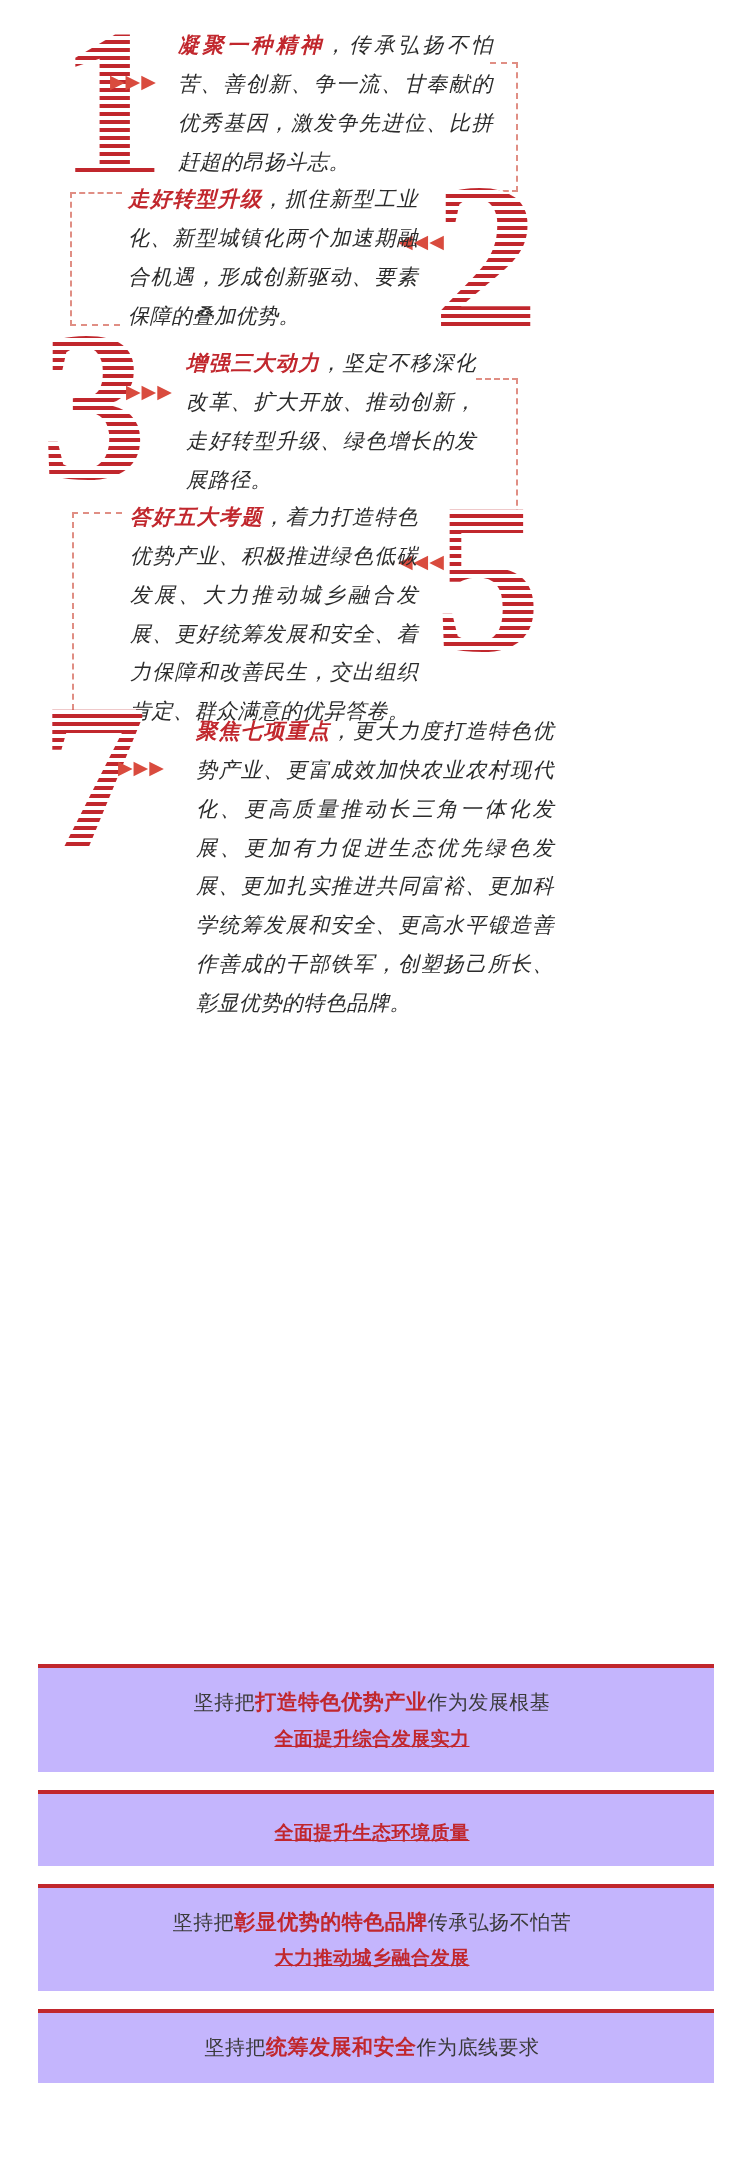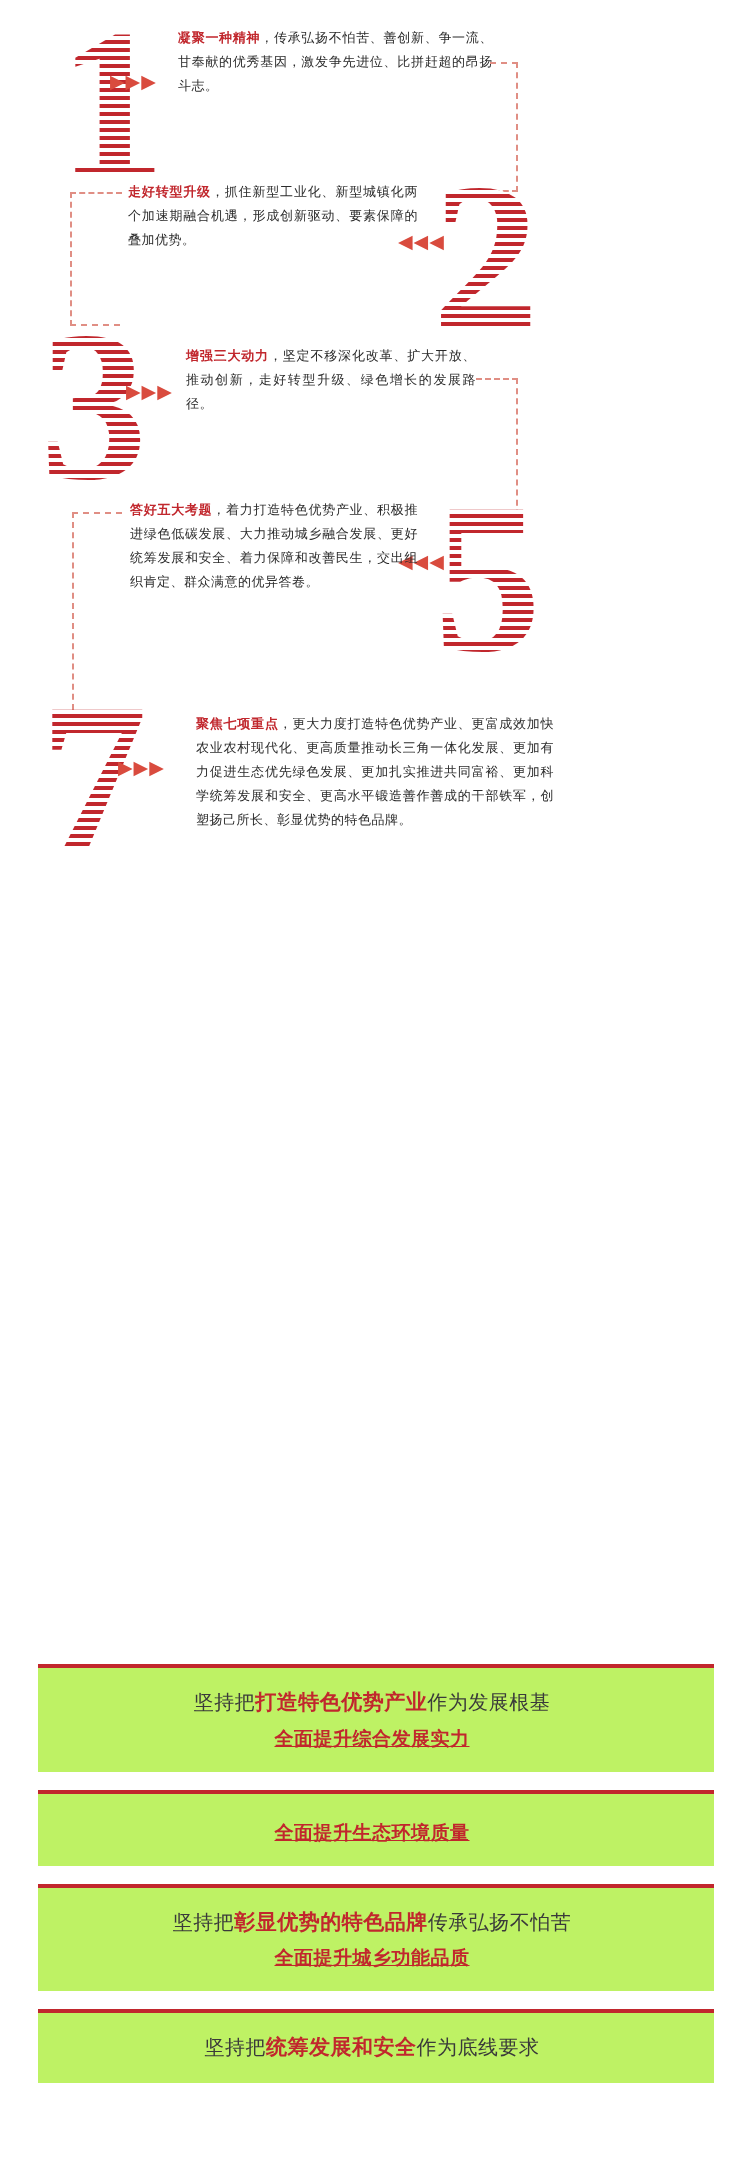--- a/index.html
+++ b/index.html
@@ -58,25 +58,26 @@
     position: absolute;
     color: #d94b3e;
     font-size: 19px;
     letter-spacing: 1px;
     line-height: 1;
     user-select: none;
   }
 
   .para {
     position: absolute;
-    font-size: 13px;
+    font-size: 21px;
     line-height: 1.85;
     color: #2b2b2b;
     letter-spacing: 0.5px;
     text-align: justify;
+    font-style: italic;
   }
   .para .hl {
     color: #c1272d;
     font-weight: 700;
   }
 
   
   .dash {
     position: absolute;
     border-color: #e08e84;
@@ -86,21 +87,21 @@
 
   
   .cards {
     position: absolute;
     left: 38px;
     top: 1664px;
     width: 676px;
   }
   .card {
     position: relative;
-    background: #bef264;
+    background: #c4b5fd;
     border-top: 4px solid #c1272d;
     margin-bottom: 18px;
     padding: 18px 18px 20px 10px;
     text-align: center;
   }
   .card .line1 {
     font-size: 20px;
     letter-spacing: 0.5px;
     color: #3a3a3a;
     line-height: 1.5;
@@ -197,21 +198,21 @@
     </div>
 
     <div class="card">
       <div class="line2">全面提升生态环境质量</div>
     </div>
 
     <div class="card">
       <div class="line1">
         <span>坚持把</span><b>彰显优势的特色品牌</b><span>传承弘扬不怕苦</span>
       </div>
-      <div class="line2">全面提升城乡功能品质</div>
+      <div class="line2">大力推动城乡融合发展</div>
     </div>
 
     <div class="card">
       <div class="line1">
         <span>坚持把</span><b>统筹发展和安全</b><span>作为底线要求</span>
       </div>
     </div>
 
   </div>
 

